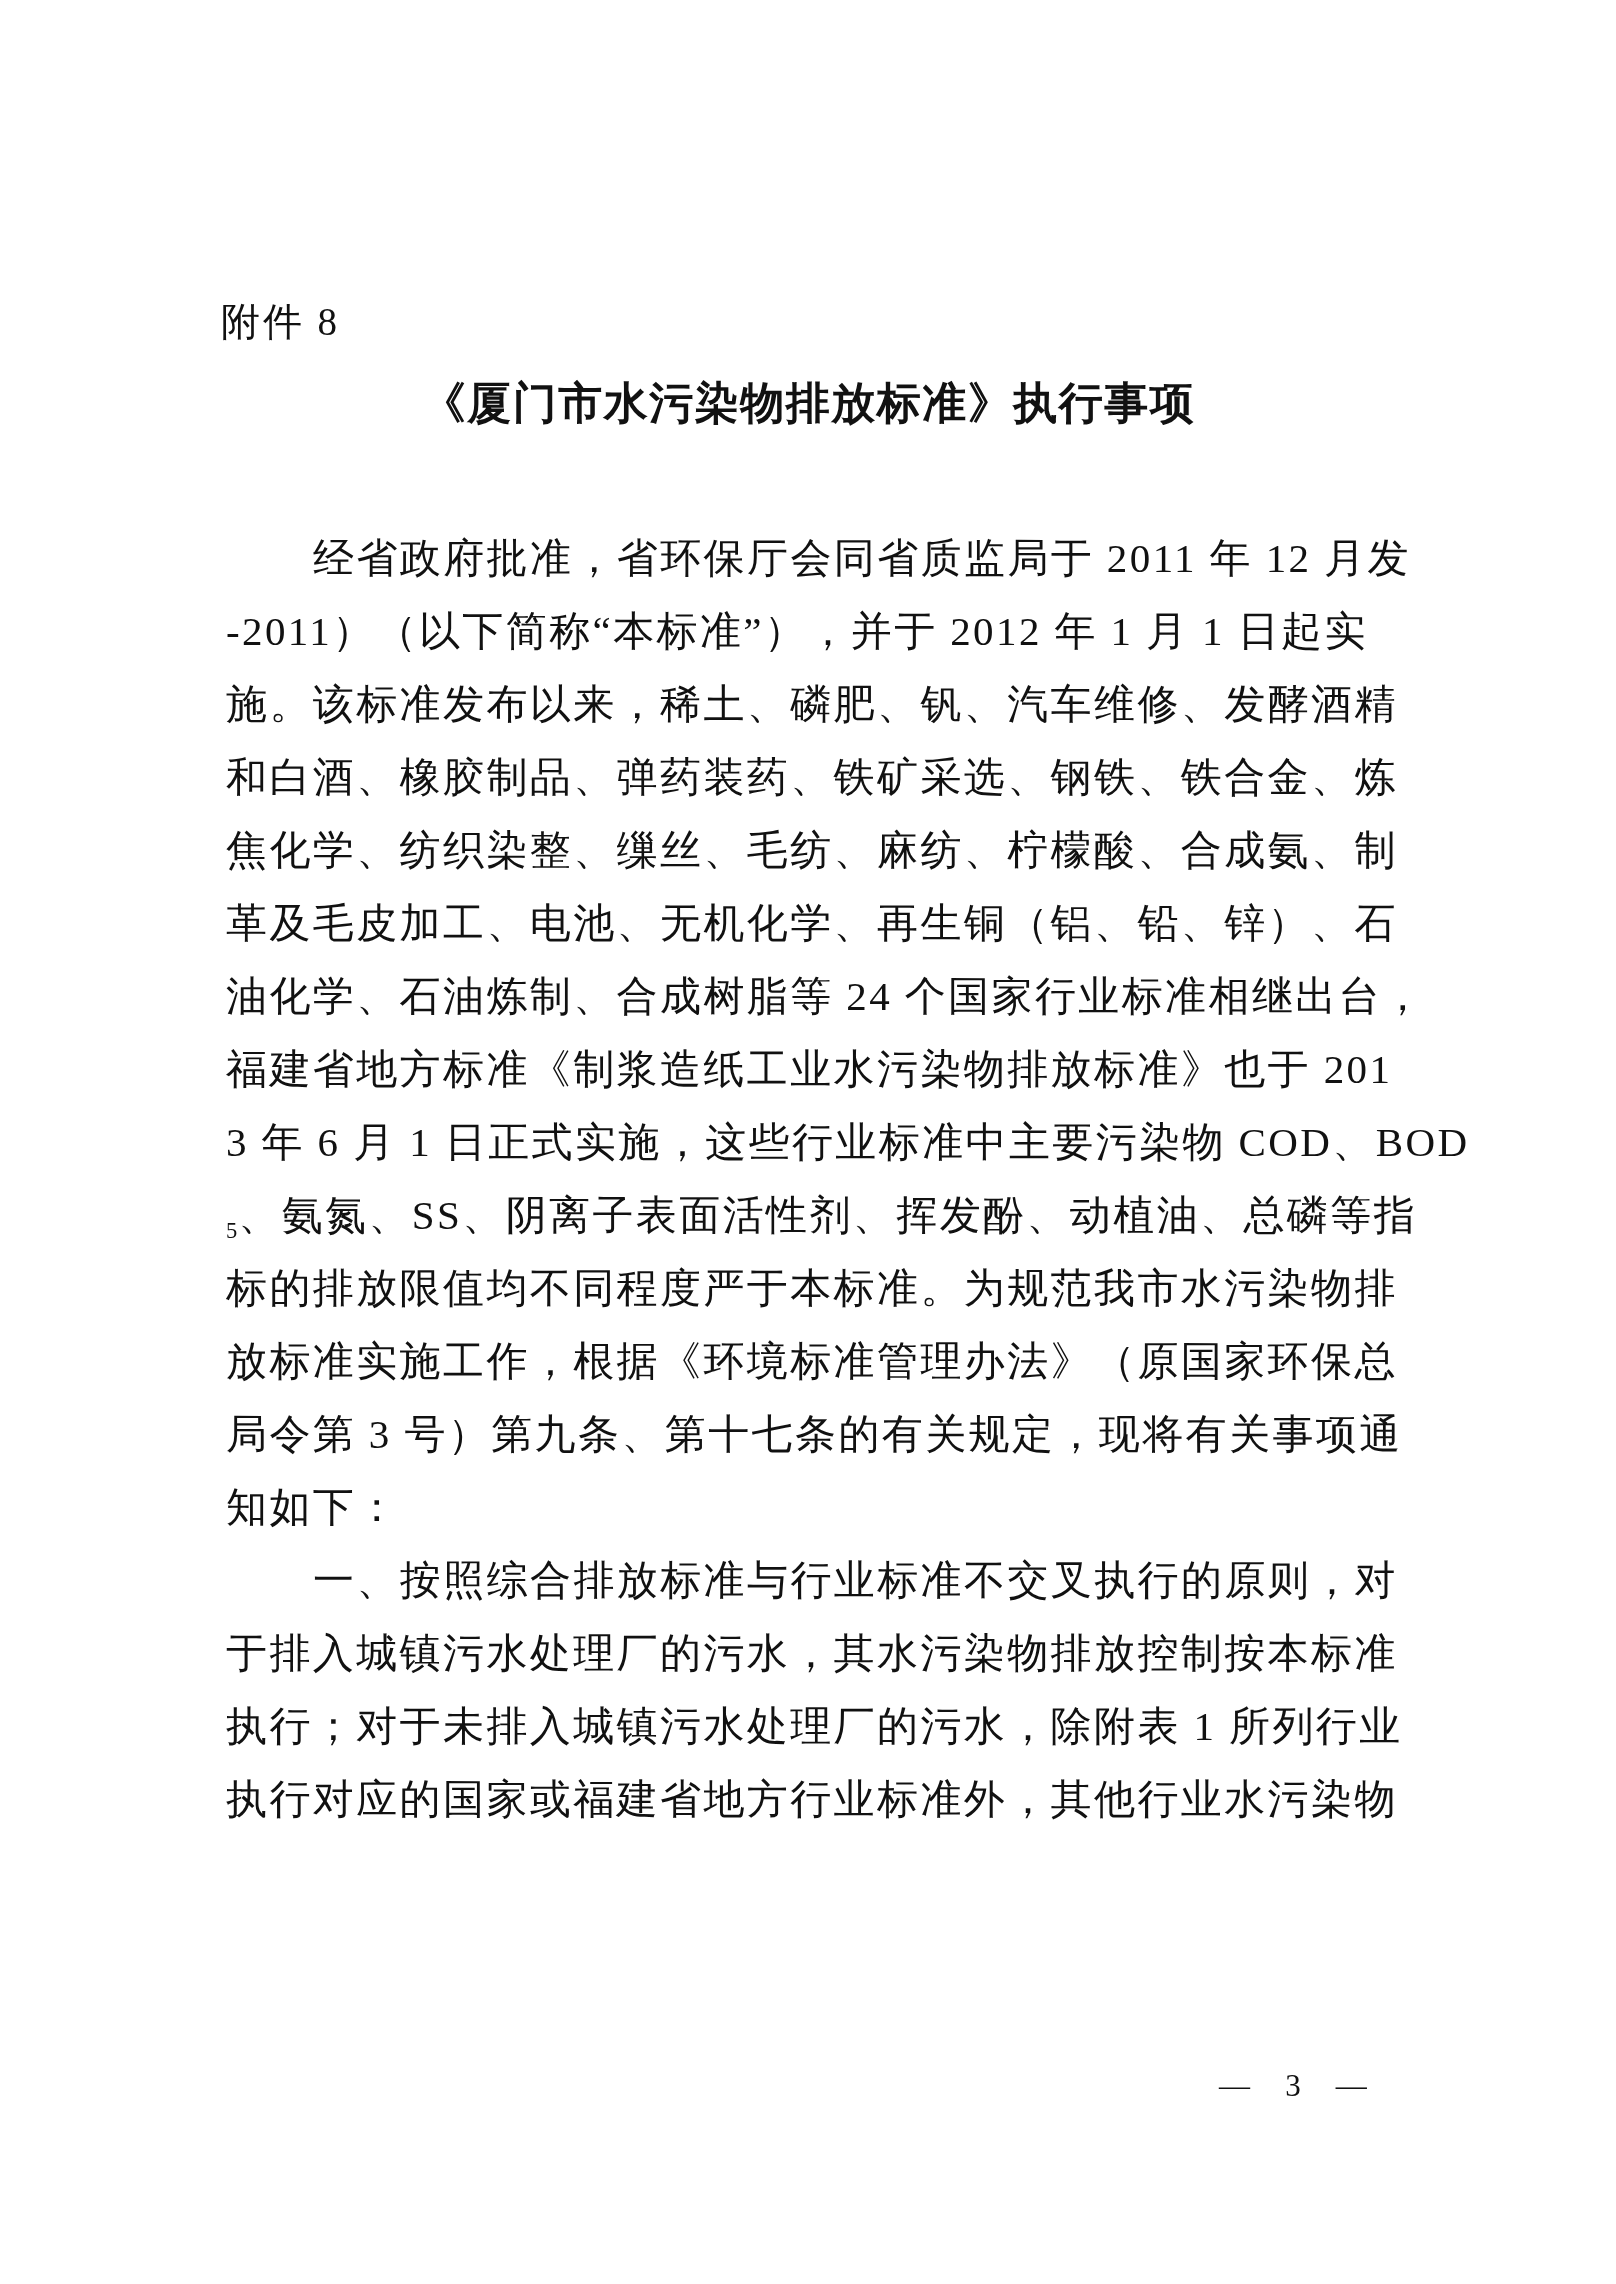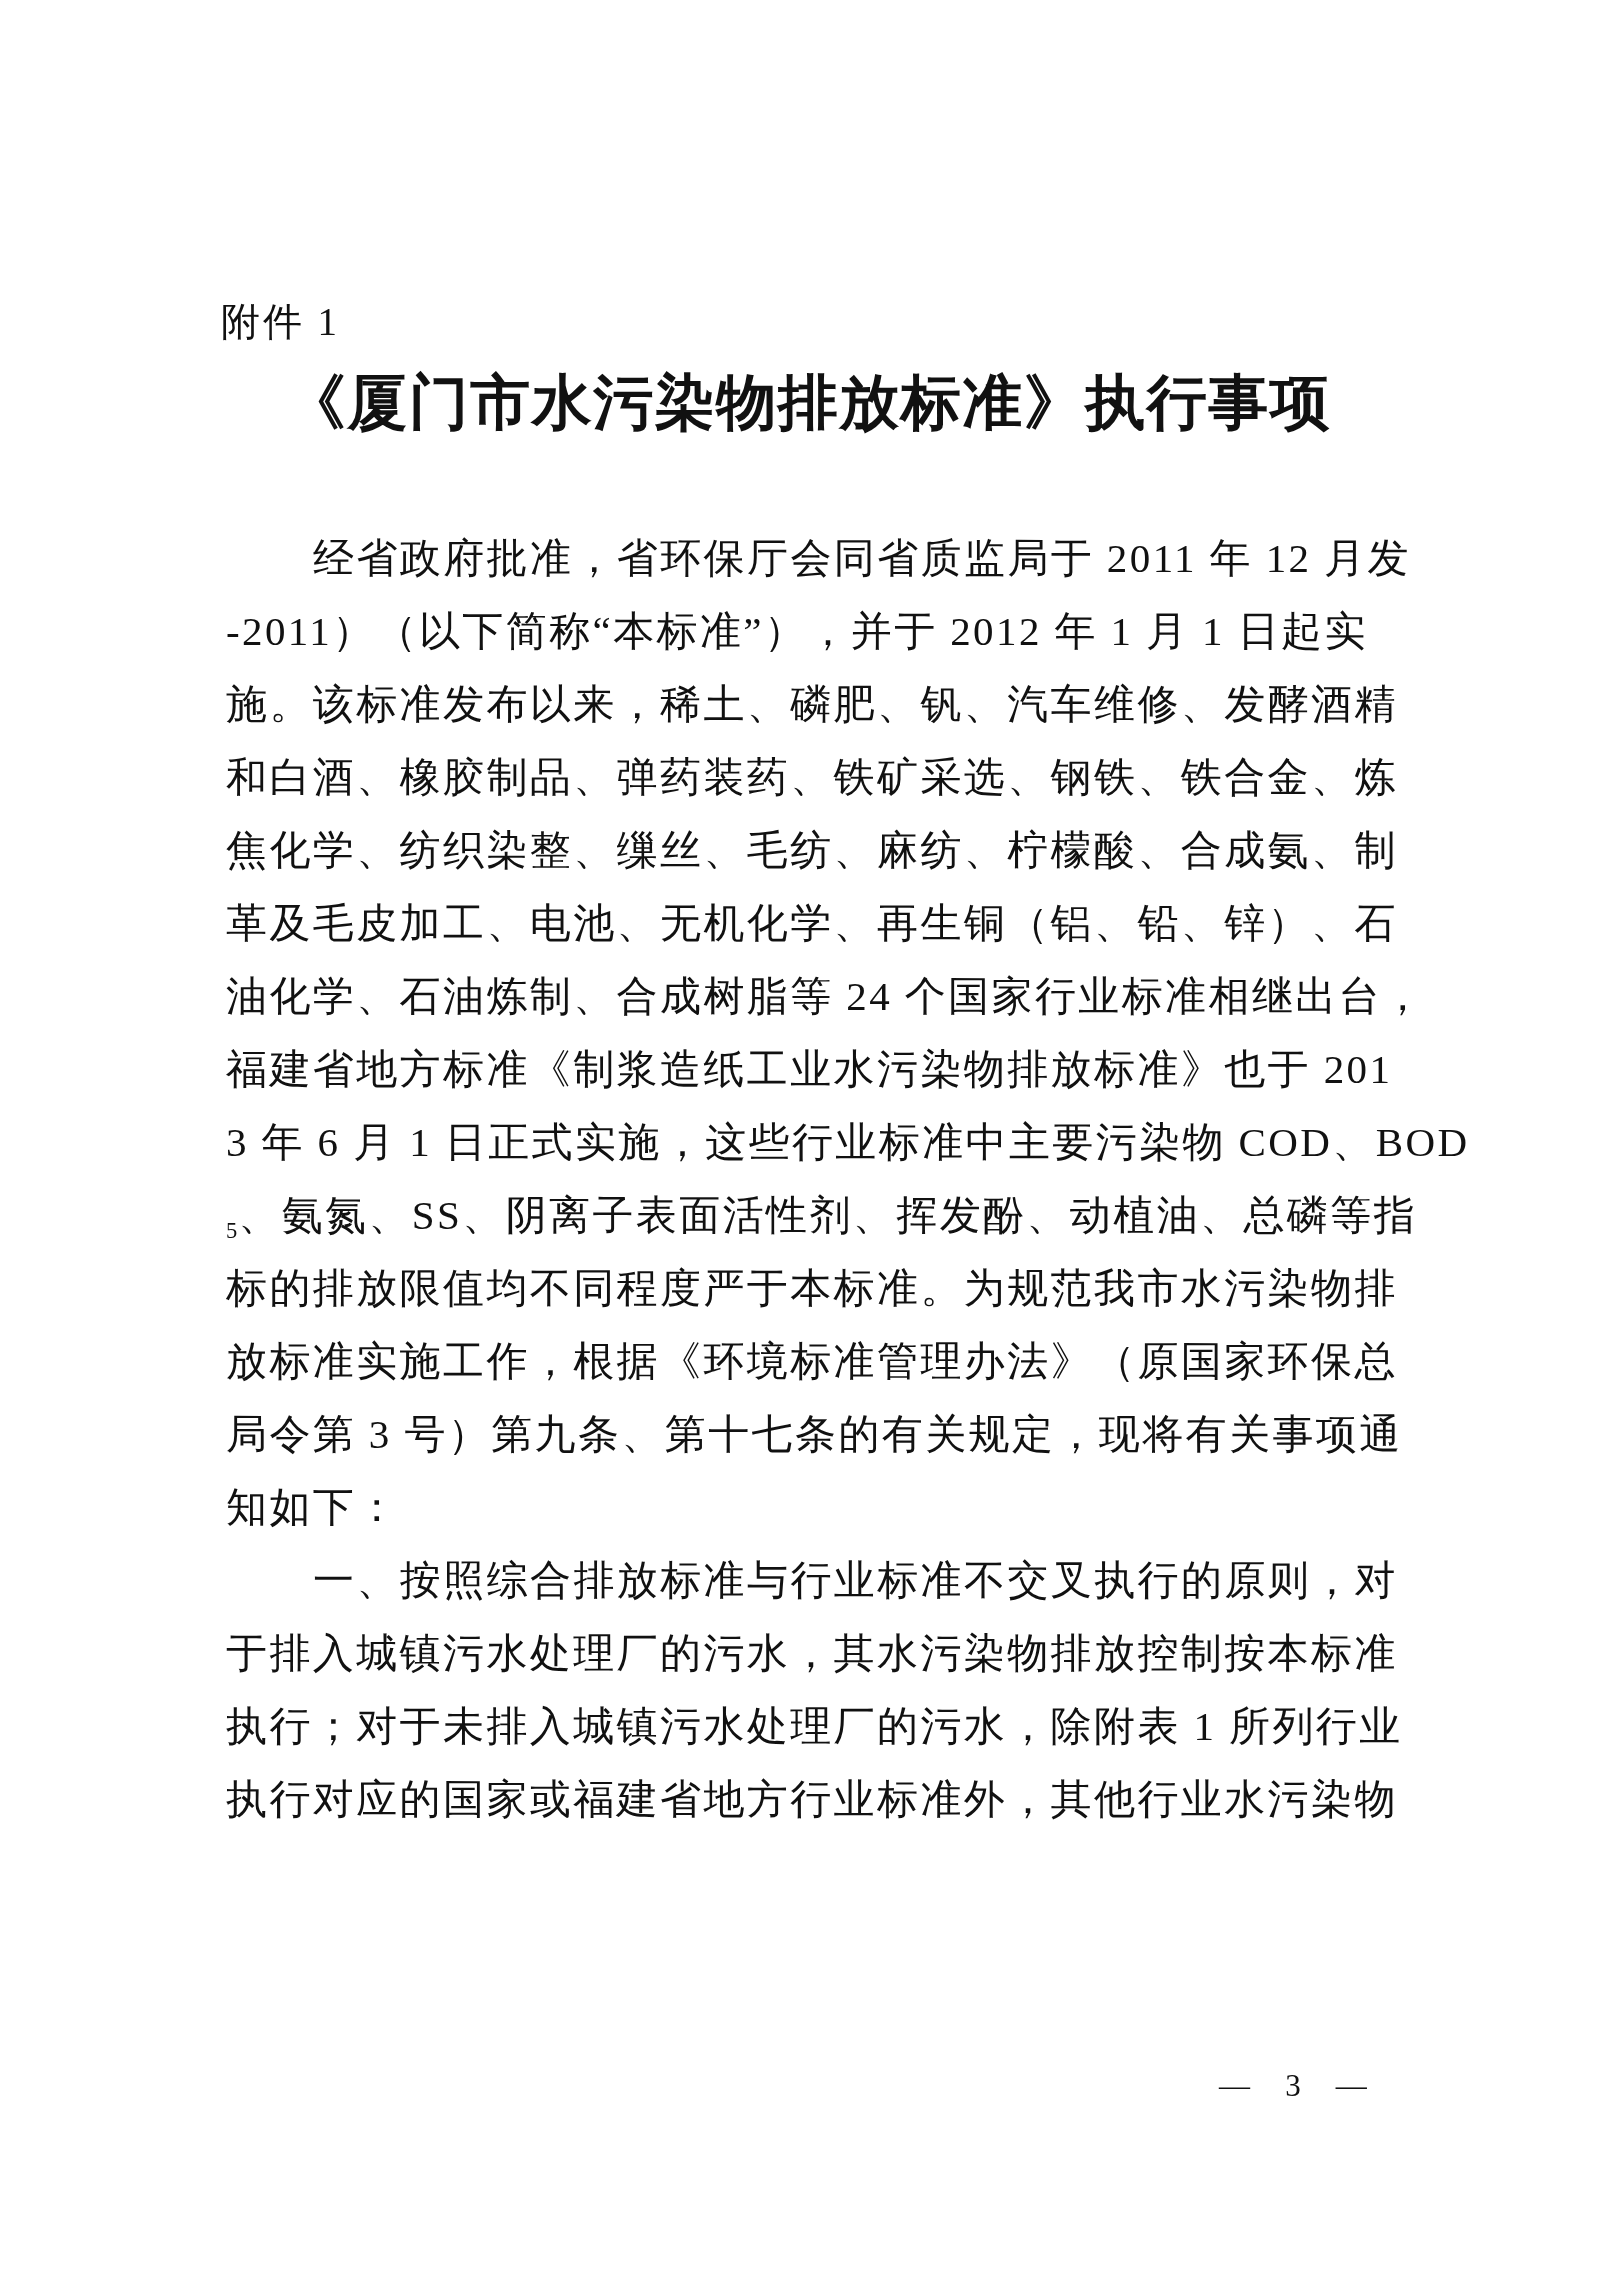--- a/index.html
+++ b/index.html
@@ -27,21 +27,21 @@
   }
   .doc-title {
     position: absolute;
     left: 0;
     top: 373px;
     width: 100%;
     margin: 0;
     text-align: center;
     font-family: "Liberation Sans", "DejaVu Sans", sans-serif;
     font-weight: 900;
-    font-size: 60px;
+    font-size: 44px;
     line-height: 59px;
     letter-spacing: 1.5px;
     white-space: pre;
   }
   .doc-body {
     position: absolute;
     left: 226px;
     top: 522px;
     width: 1205px;
     font-size: 41px;
@@ -68,21 +68,21 @@
     line-height: 39px;
     letter-spacing: 13.7px;
     white-space: pre;
   }
 </style>
 </head>
 <body>
 
 <div class="page">
 
-  <div class="attachment-label">附件 1</div>
+  <div class="attachment-label">附件 8</div>
 
   <h1 class="doc-title">《厦门市水污染物排放标准》执行事项</h1>
 
   <div class="doc-body">
     <div class="line indent">经省政府批准，省环保厅会同省质监局于 2011 年 12 月发</div>
     <div class="line">-2011）（以下简称“本标准”），并于 2012 年 1 月 1 日起实</div>
     <div class="line">施。该标准发布以来，稀土、磷肥、钒、汽车维修、发酵酒精</div>
     <div class="line">和白酒、橡胶制品、弹药装药、铁矿采选、钢铁、铁合金、炼</div>
     <div class="line">焦化学、纺织染整、缫丝、毛纺、麻纺、柠檬酸、合成氨、制</div>
     <div class="line">革及毛皮加工、电池、无机化学、再生铜（铝、铅、锌）、石</div>

